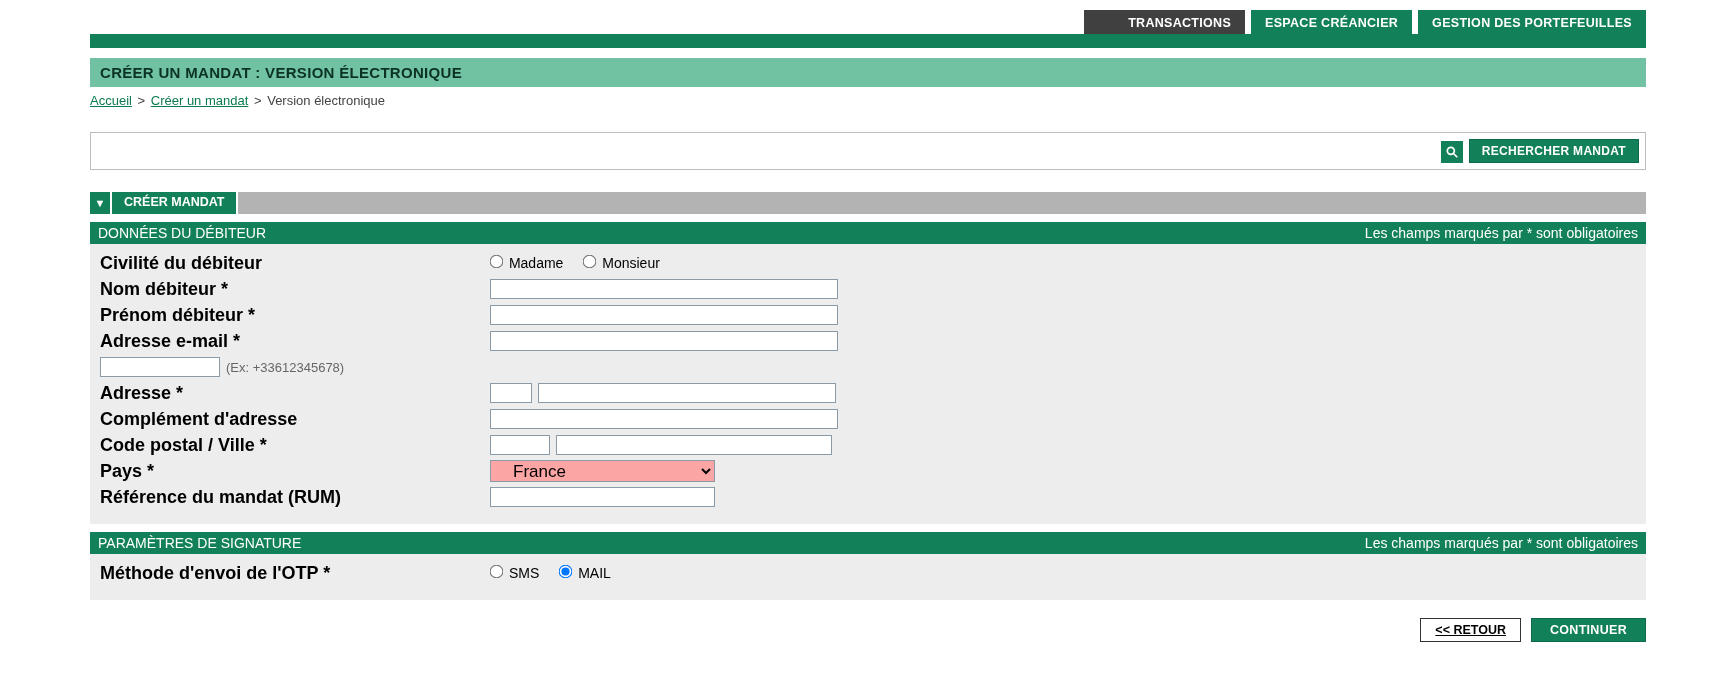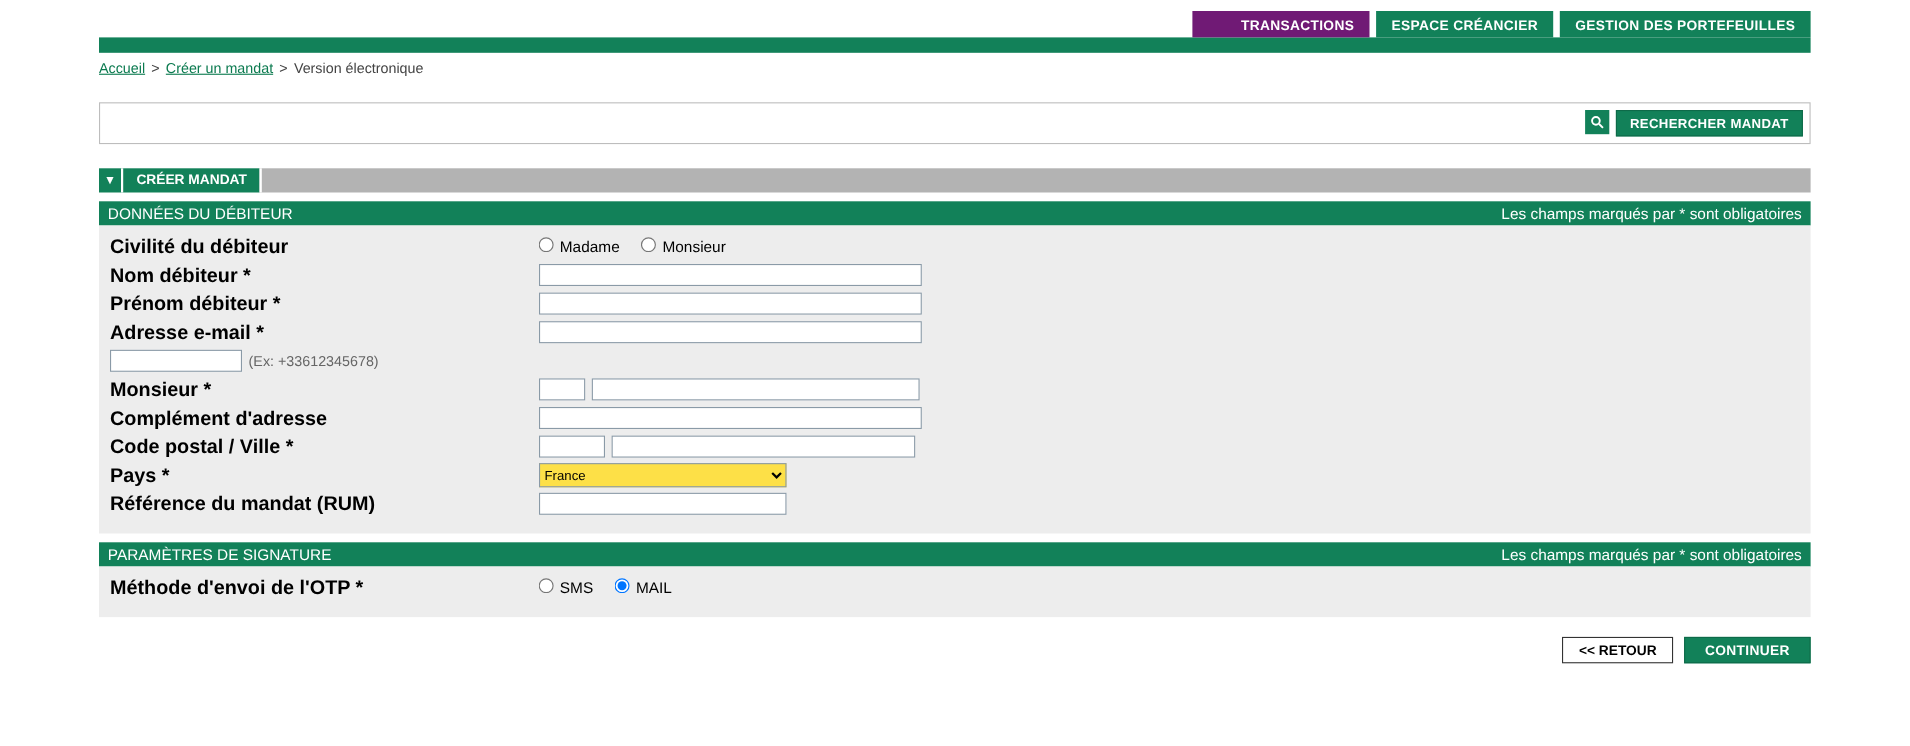--- a/index.html
+++ b/index.html
@@ -2,34 +2,34 @@
 <html><head>
 <meta charset="utf-8">
 <style>
   * { box-sizing: border-box; margin: 0; padding: 0; }
   body { font-family: Arial, Helvetica, sans-serif; font-size: 13px; color: #000; background: #fff; }
   .wrap { width: 1556px; margin: 0 auto; padding: 10px 0 30px 0; }
 
   
   .tabs-row { display: flex; justify-content: flex-end; gap: 6px; }
   .tab { background: #128159; color: #fff; padding: 6px 14px 4px; font-size: 12.5px; font-weight: bold; cursor: pointer; letter-spacing: .3px; }
-  .tab.sel { background: #701a75; padding-left: 44px; }
+  .tab.sel { background: #404040; padding-left: 44px; }
   .tabs-underbar { height: 14px; background: #128159; width: 100%; }
 
   
   .title-bar { background: #71c1a3; color: #0b3225; padding: 6px 10px; margin-top: 10px; font-weight: bold; letter-spacing: .3px; font-size: 15px; }
 
   
   .crumbs { padding: 6px 0 0 0; font-size: 13px; }
   .crumbs a { color: #0b7a4f; }
   .crumbs span.sep { color: #444; padding: 0 2px; }
   .crumbs span.cur { color: #444; }
 
   
-  .search-row { margin-top: 24px; border: 1px solid #bdbdbd; padding: 6px; display: flex; justify-content: flex-end; align-items: flex-start; gap: 6px; }
+  .search-row { margin-top: 24px; border: 1px solid #bdbdbd; padding: 6px; display: flex; justify-content: flex-end; align-items: flex-end; gap: 6px; }
   .search-icon { width: 22px; height: 22px; background: #128159; display: inline-flex; align-items: center; justify-content: center; }
   .search-btn { background: #128159; color: #fff; border: 1px solid #0e6a49; padding: 4px 12px; font-size: 12px; font-weight: bold; letter-spacing: .3px; cursor: pointer; }
 
   
   .sec-tabrow { margin-top: 22px; display: flex; align-items: stretch; }
   .sec-caret { width: 20px; background: #128159; display: flex; align-items: center; justify-content: center; color: #fff; font-size: 11px; }
   .sec-tab { background: #128159; color: #fff; padding: 3px 12px; font-size: 12.5px; font-weight: bold; border-left: 2px solid #fff; }
   .sec-grey { flex: 1; background: #b3b3b3; height: 22px; border-left: 2px solid #fff; }
 
   
@@ -40,44 +40,45 @@
   .frow { display: flex; align-items: center; min-height: 26px; padding: 2px 0; }
   .flabel { width: 390px; font-weight: bold; font-size: 18px; }
   .fctl { flex: 1; display: flex; align-items: center; gap: 6px; }
   .itext { border: 1px solid #8a9aa7; height: 20px; padding: 1px 4px; font-size: 12.5px; background: #fff; }
   .w-lg { width: 348px; }
   .w-sm { width: 120px; }
   .w-xs { width: 42px; }
   .w-md { width: 60px; }
   .w-city { width: 276px; }
   .w-rum { width: 225px; }
-  select.isel { border: 1px solid #8a9aa7; height: 22px; font-size: 12px; background: #fde047; width: 225px; }
+  select.isel { border: 1px solid #8a9aa7; height: 22px; font-size: 17px; background: #fca5a5; width: 225px; padding-left: 18px; }
   .hint { color: #666; font-size: 13px; }
   input[type=radio] { transform: scale(1.05); margin-right: 2px; }
   .radio-lbl { font-size: 14px; margin-right: 14px; }
 
   
   .btns-row { display: flex; justify-content: flex-end; gap: 10px; margin-top: 18px; }
-  .btn-back { background: #fff; color: #000; border: 1px solid #333; padding: 4px 14px; font-size: 12.5px; font-weight: bold; cursor: pointer; }
+  .btn-back { background: #fff; color: #000; border: 1px solid #333; padding: 4px 14px; font-size: 12.5px; font-weight: bold; cursor: pointer; text-decoration: underline; }
   .btn-cont { background: #128159; color: #fff; border: 1px solid #0e6a49; padding: 4px 18px; font-size: 12.5px; font-weight: bold; letter-spacing: .3px; cursor: pointer; }
 
   .mag { width: 14px; height: 14px; }
 </style>
 </head>
 <body>
 
 <div class="wrap">
 
   <div class="tabs-row">
     <div class="tab sel">TRANSACTIONS</div>
     <div class="tab">ESPACE CRÉANCIER</div>
     <div class="tab">GESTION DES PORTEFEUILLES</div>
   </div>
   <div class="tabs-underbar"></div>
 
+  <div class="title-bar">CRÉER UN MANDAT : VERSION ÉLECTRONIQUE</div>
 
   <div class="crumbs">
     <a href="#">Accueil</a>
     <span class="sep">&gt;</span>
     <a href="#">Créer un mandat</a>
     <span class="sep">&gt;</span>
     <span class="cur">Version électronique</span>
   </div>
 
   <div class="search-row">
@@ -138,21 +139,21 @@
     </div>
 
     <div class="frow">
       <div class="fctl">
         <input class="itext w-sm" style="">
         <span class="hint">(Ex: +33612345678)</span>
       </div>
     </div>
 
     <div class="frow">
-      <div class="flabel">Monsieur *</div>
+      <div class="flabel">Adresse *</div>
       <div class="fctl">
         <input class="itext w-xs" style="">
         <input class="itext" style="width: 298px;">
       </div>
     </div>
 
     <div class="frow">
       <div class="flabel">Complément d'adresse</div>
       <div class="fctl">
           <input class="itext w-lg" style="">

